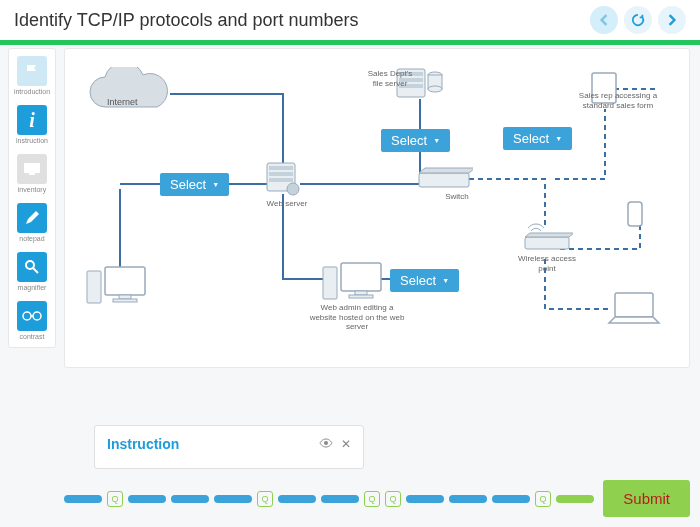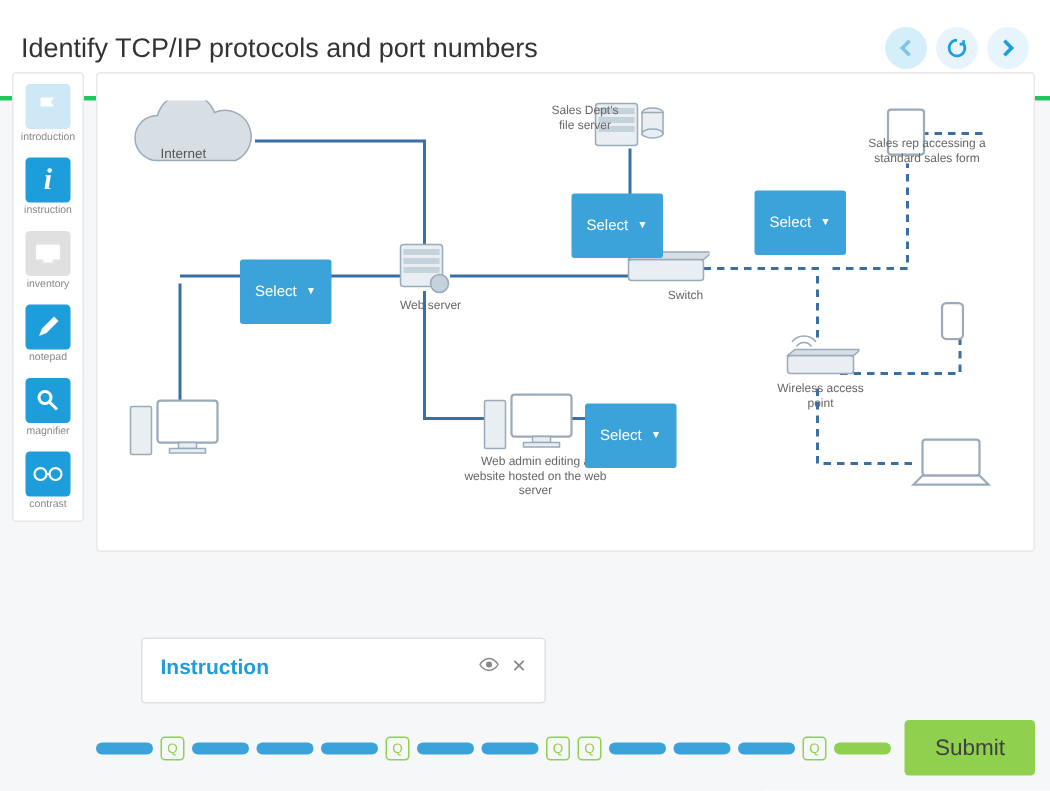--- a/index.html
+++ b/index.html
@@ -1,49 +1,49 @@
 <!DOCTYPE html>
 <html><head>
 <meta charset="utf-8">
 <style>
 *{box-sizing:border-box;margin:0;padding:0;font-family:Arial,sans-serif}
 body{width:700px;height:527px;background:#f5f7f9;overflow:hidden;position:relative}
-.header{display:flex;align-items:center;justify-content:space-between;padding:18px 14px;background:#fff;border-bottom:3px solid #22c55e}
+.header{display:flex;align-items:center;justify-content:space-between;padding:6px 14px;background:#fff;border-bottom:5px solid #22c55e}
 .header h1{font-size:18px;font-weight:400;color:#333}
 .nav-btns{display:flex;gap:6px}
 .nav-btn{width:28px;height:28px;border-radius:50%;display:flex;align-items:center;justify-content:center;cursor:pointer}
 .nav-prev{background:#d4eefa;color:#7fc4e8}
 .nav-refresh,.nav-next{background:#e8f4fb;color:#1e9ddb}
 .sidebar{position:absolute;left:8px;top:48px;width:48px;display:flex;flex-direction:column;gap:2px;background:#fff;border:1px solid #e8e8e8;border-radius:3px;padding:3px}
 .side-item{display:flex;flex-direction:column;align-items:center;gap:2px;padding:4px 2px;cursor:pointer}
 .side-icon{width:30px;height:30px;border-radius:3px;display:flex;align-items:center;justify-content:center;font-size:16px;color:#fff}
 .side-label{font-size:7px;color:#888}
 .ic-flag{background:#cfe8f5}
 .ic-info{background:#1e9ddb;font-style:italic;font-family:Georgia,serif;font-weight:bold;font-size:20px}
 .ic-inv{background:#e0e0e0}
 .ic-note{background:#1e9ddb}
 .ic-mag{background:#1e9ddb}
 .ic-con{background:#1e9ddb}
 .canvas{position:absolute;left:64px;top:48px;right:10px;height:320px;background:#fff;border:1px solid #e8e8e8;border-radius:3px}
 .canvas svg{position:absolute;inset:0}
 .node-label{position:absolute;font-size:8px;color:#666;text-align:center;line-height:1.2}
-.sel-btn{position:absolute;background:#3ba3d9;color:#fff;font-size:10px;padding:16px 10px;border-radius:2px;display:flex;align-items:center;gap:6px;cursor:pointer;border:none}
+.sel-btn{position:absolute;background:#3ba3d9;color:#fff;font-size:13px;padding:4px 10px;border-radius:2px;display:flex;align-items:center;gap:6px;cursor:pointer;border:none}
 .sel-btn::after{content:"▼";font-size:7px}
 .instruction{position:absolute;left:94px;bottom:58px;width:270px;background:#fff;border:1px solid #e0e0e0;border-radius:3px;padding:10px 12px}
 .instr-head{display:flex;align-items:center;justify-content:space-between;margin-bottom:6px}
 .instr-title{color:#1e9ddb;font-size:14px;font-weight:600}
 .instr-icons{display:flex;gap:8px;color:#888;font-size:12px}
 .instr-body{font-size:10px;color:#888;line-height:1.5;text-align:justify}
 .footer{position:absolute;left:64px;right:10px;bottom:10px;display:flex;align-items:center;justify-content:space-between}
 .progress{display:flex;gap:5px;align-items:center}
 .seg{width:38px;height:8px;border-radius:4px}
 .seg-done{background:#3ba3d9}
 .seg-cur{background:#8fd14f}
 .seg-q{width:16px;height:16px;border:1px solid #8fd14f;border-radius:3px;display:flex;align-items:center;justify-content:center;font-size:9px;color:#8fd14f}
-.submit{background:#8fd14f;color:#404040;border:none;padding:10px 20px;font-size:15px;border-radius:3px;cursor:pointer}
+.submit{background:#8fd14f;color:#b91c1c;border:none;padding:10px 20px;font-size:15px;border-radius:3px;cursor:pointer}
 .device{position:absolute}
 </style>
 </head>
 <body>
 
 <div class="header">
   <h1>Identify TCP/IP protocols and port numbers</h1>
   <div class="nav-btns">
     <div class="nav-btn nav-prev">
         <svg width="12" height="12" viewBox="0 0 10 10">

